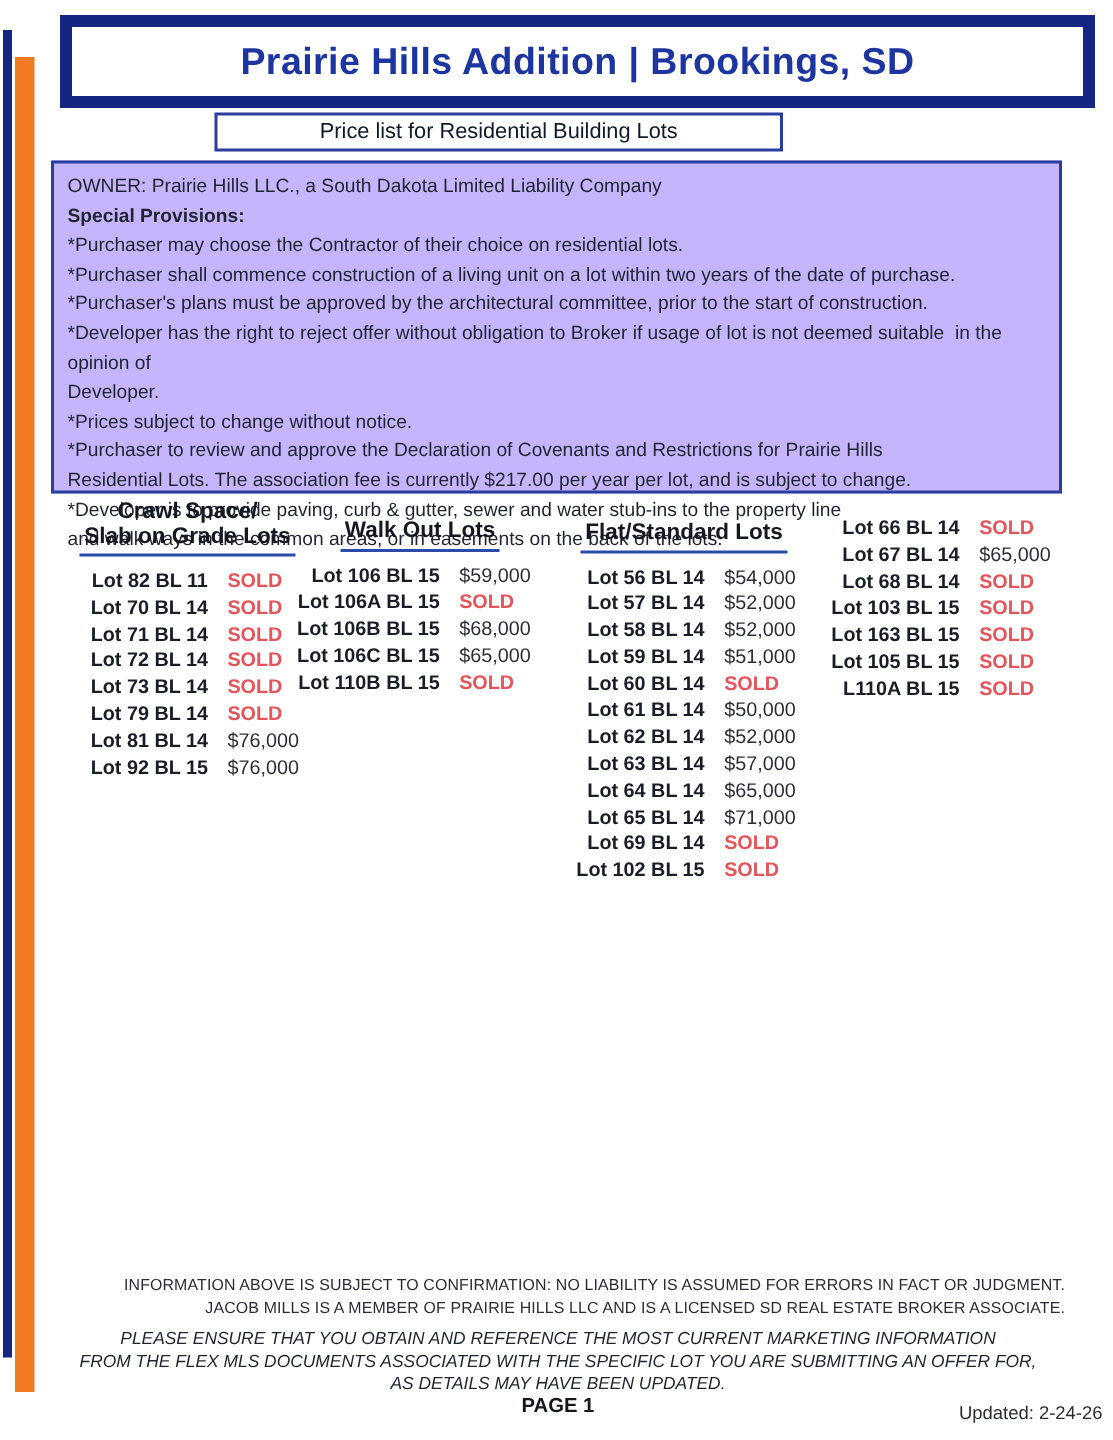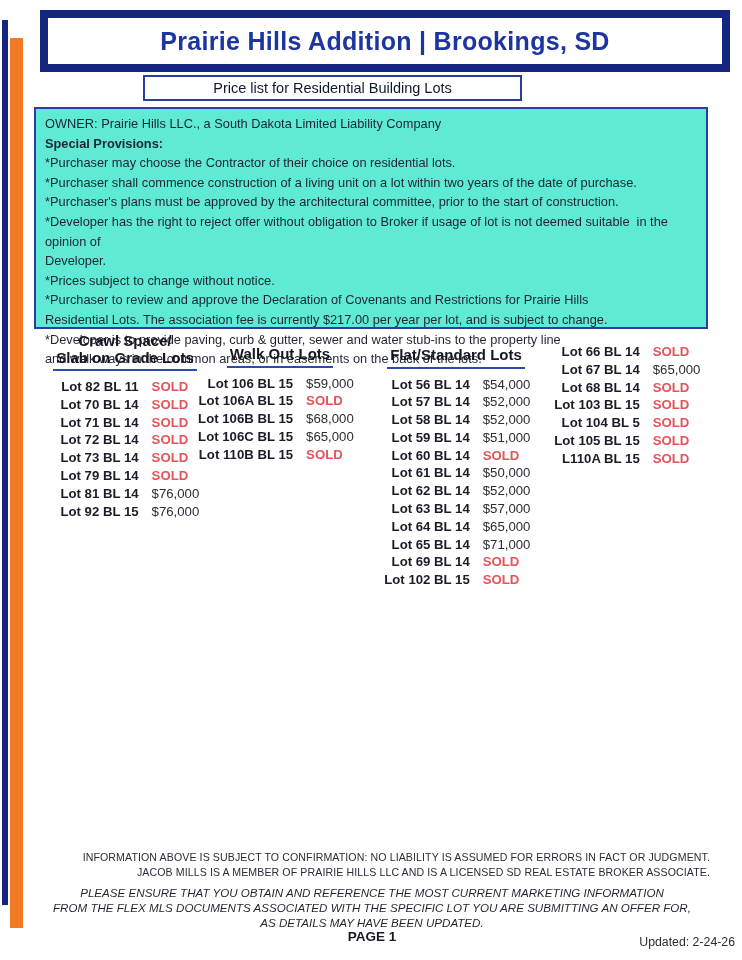--- a/index.html
+++ b/index.html
@@ -31,21 +31,21 @@
 
   .subtitle-box{
     position:absolute;left:143px;top:75px;width:379px;height:26px;box-sizing:border-box;
     border:2px solid var(--border-blue);background:#fff;
     display:flex;align-items:center;justify-content:center;
   }
   .subtitle-text{font-size:14.5px;color:#10182b;}
 
   .prov-box{
     position:absolute;left:34px;top:107px;width:674px;height:222px;box-sizing:border-box;
-    border:2px solid var(--border-blue);padding:5px 9px;background:#5eead4;
+    border:2px solid var(--border-blue);padding:5px 9px;background:#c4b5fd;
   }
   .prov-line{font-size:12.8px;line-height:19.6px;color:var(--ink);white-space:pre-wrap;}
   .prov-line.bold{font-weight:bold;}
 
   .lot-col{position:absolute;}
   #col-0{left:40px;top:333px;width:170px;}
   #col-1{left:198px;top:345px;width:164px;}
   #col-2{left:370px;top:346px;width:172px;}
   #col-3{left:540px;top:343px;width:172px;}
 
@@ -227,21 +227,21 @@
       </div>
       <div class="lot-row">
         <span class="lot-label">Lot 68 BL 14</span>
         <span class="lot-value sold">SOLD</span>
       </div>
       <div class="lot-row">
         <span class="lot-label">Lot 103 BL 15</span>
         <span class="lot-value sold">SOLD</span>
       </div>
       <div class="lot-row">
-        <span class="lot-label">Lot 104 BL 5</span>
+        <span class="lot-label">Lot 163 BL 15</span>
         <span class="lot-value sold">SOLD</span>
       </div>
       <div class="lot-row">
         <span class="lot-label">Lot 105 BL 15</span>
         <span class="lot-value sold">SOLD</span>
       </div>
       <div class="lot-row">
         <span class="lot-label">L110A BL 15</span>
         <span class="lot-value sold">SOLD</span>
       </div>

